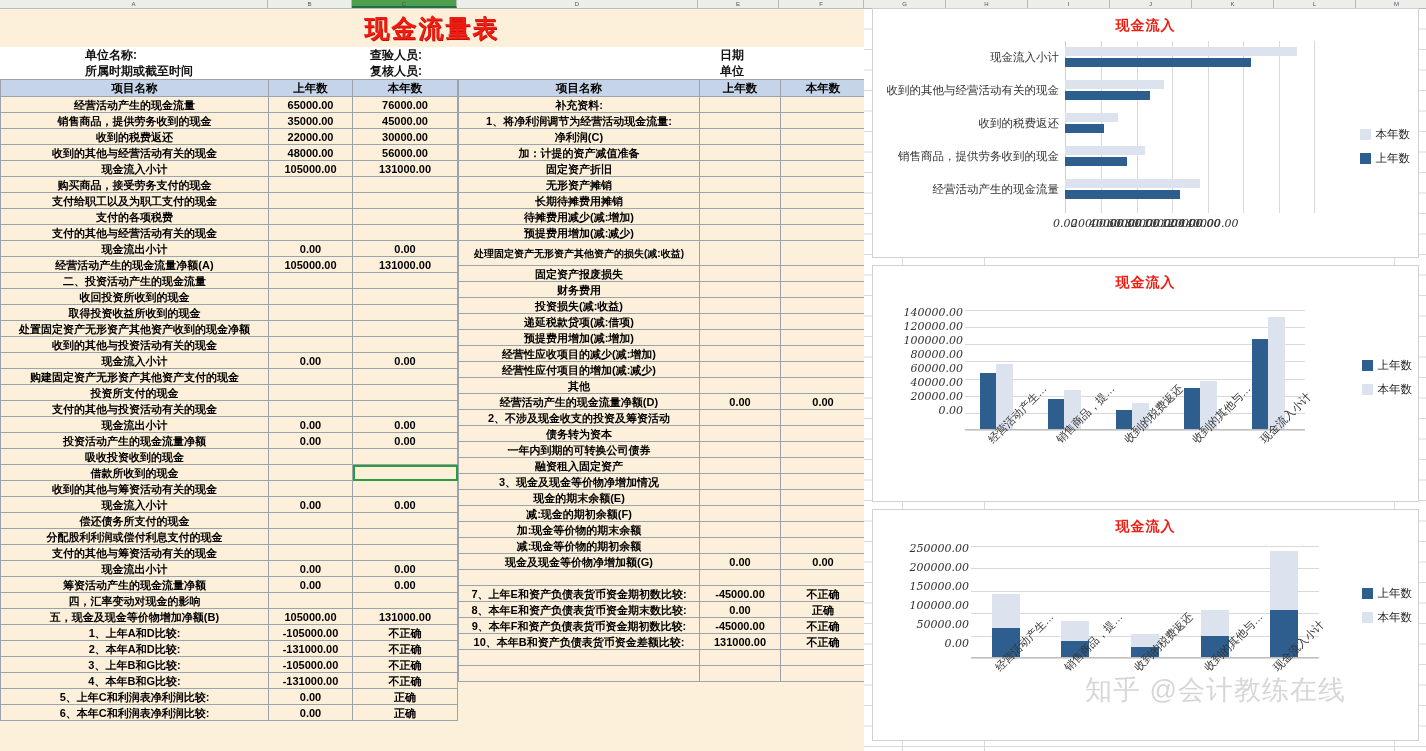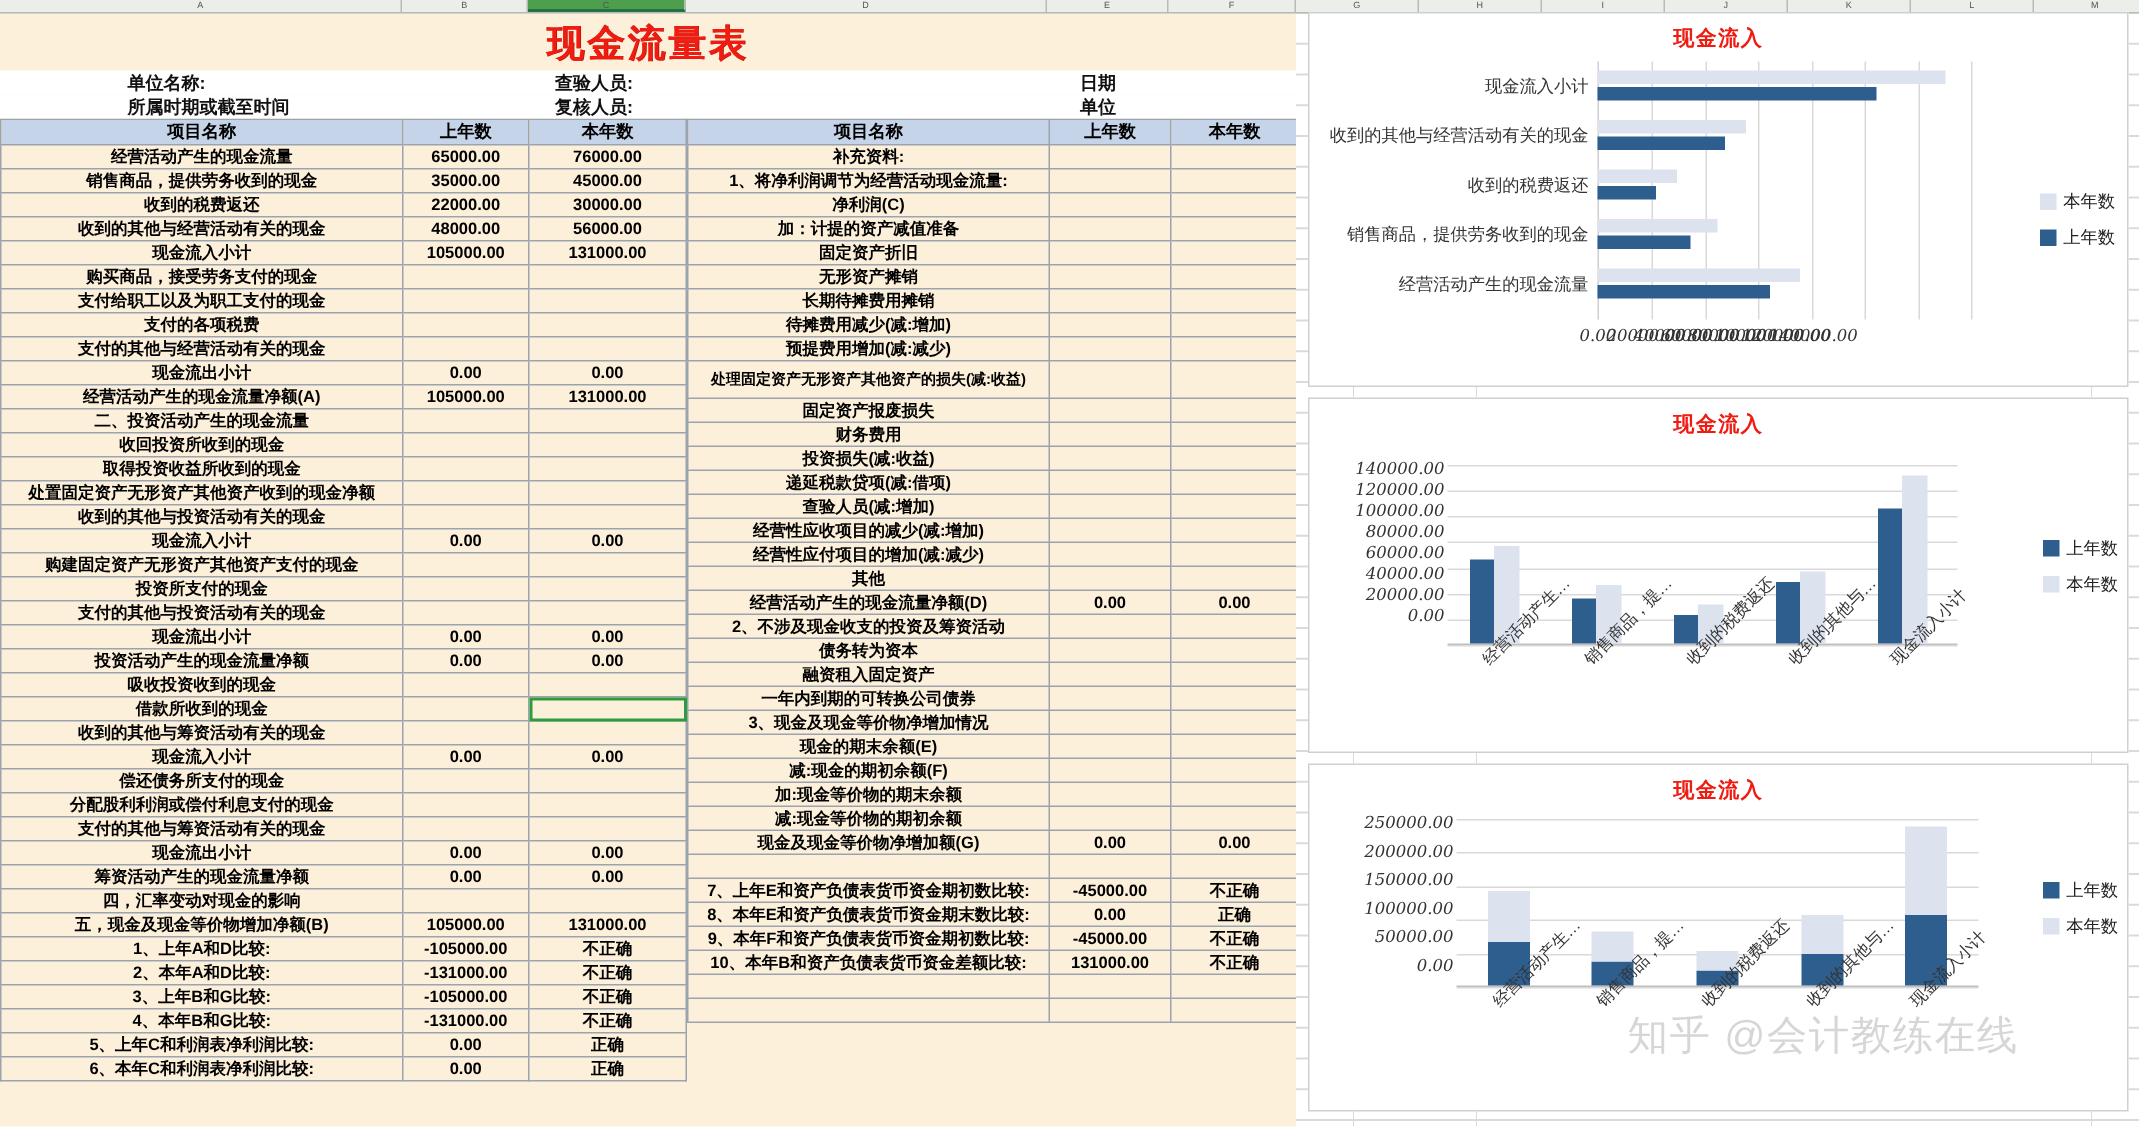--- a/index.html
+++ b/index.html
@@ -521,21 +521,21 @@
               <td class="">投资损失(减:收益)</td>
               <td class="num "></td>
               <td class="num"></td>
             </tr>
             <tr>
               <td class="">递延税款贷项(减:借项)</td>
               <td class="num "></td>
               <td class="num"></td>
             </tr>
             <tr>
-              <td class="">查验人员(减:增加)</td>
+              <td class="">预提费用增加(减:增加)</td>
               <td class="num "></td>
               <td class="num"></td>
             </tr>
             <tr>
               <td class="">经营性应收项目的减少(减:增加)</td>
               <td class="num "></td>
               <td class="num"></td>
             </tr>
             <tr>
               <td class="">经营性应付项目的增加(减:减少)</td>
@@ -556,26 +556,26 @@
               <td class="">2、不涉及现金收支的投资及筹资活动</td>
               <td class="num "></td>
               <td class="num"></td>
             </tr>
             <tr>
               <td class="">债务转为资本</td>
               <td class="num "></td>
               <td class="num"></td>
             </tr>
             <tr>
+              <td class="">一年内到期的可转换公司债券</td>
+              <td class="num "></td>
+              <td class="num"></td>
+            </tr>
+            <tr>
               <td class="">融资租入固定资产</td>
-              <td class="num "></td>
-              <td class="num"></td>
-            </tr>
-            <tr>
-              <td class="">一年内到期的可转换公司债券</td>
               <td class="num "></td>
               <td class="num"></td>
             </tr>
             <tr>
               <td class="">3、现金及现金等价物净增加情况</td>
               <td class="num "></td>
               <td class="num"></td>
             </tr>
             <tr>
               <td class="">现金的期末余额(E)</td>

